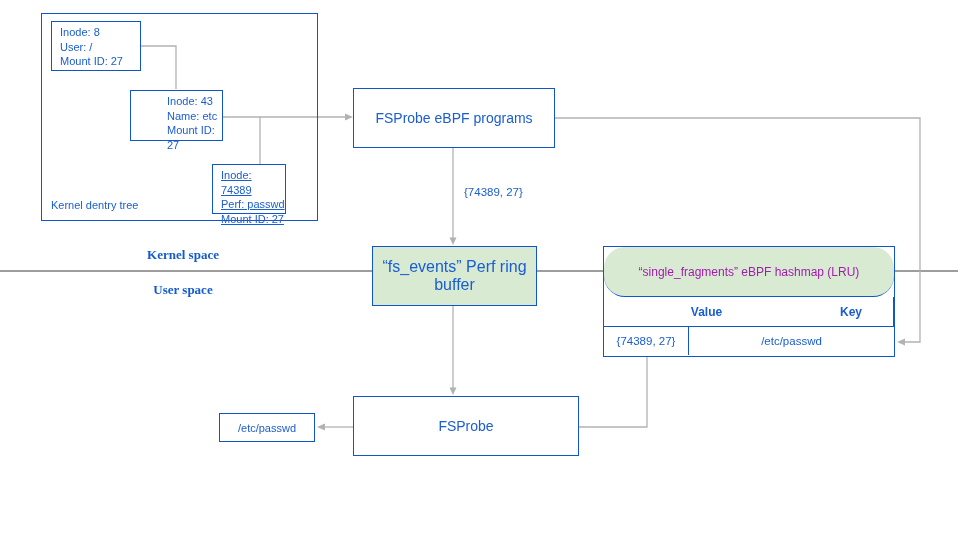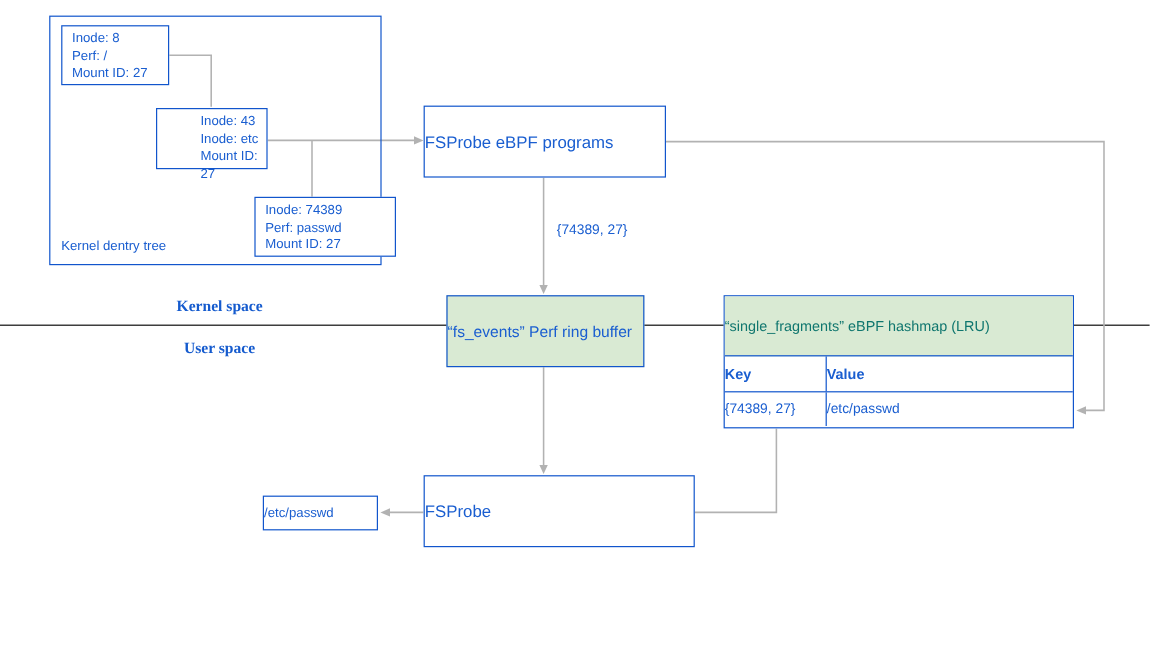--- a/index.html
+++ b/index.html
@@ -7,34 +7,34 @@
     position:relative; width:960px; height:540px; background:#ffffff;
     font-family:"Liberation Sans", sans-serif; overflow:hidden;
   }
   .canvas svg.connectors { position:absolute; left:0; top:0; width:960px; height:540px; }
   .box {
     position:absolute; box-sizing:border-box;
     border:1.5px solid #1155cc; color:#1a5ed0; background:#ffffff;
   }
   .box.transparent { background:transparent; }
   .box.green { background:#d9ead3; }
-  .center { display:flex; align-items:center; text-align:center; }
+  .center { display:flex; align-items:center; justify-content:center; text-align:center; }
   .node { font-size:11px; line-height:14.5px; padding:3px 0 0 8px; color:#1a5ed0; }
   .tree-label { position:absolute; left:51px; top:199px; font-size:11px; color:#1a5ed0;text-align:right; }
   .big-label { font-size:14px; }
-  .mid-label { font-size:13px; }
+  .mid-label { font-size:16px; }
   .space-label {
     position:absolute; left:112px; width:142px; text-align:center;
     font-size:13px; font-weight:bold; color:#155bce;font-family:Liberation Serif, serif;
   }
   .edge-label { position:absolute; left:464px; top:186px; font-size:11.5px; color:#1a5ed0; }
   .hashmap { position:absolute; left:603px; top:246px; width:292px; height:111px;
              box-sizing:border-box; border:1.5px solid #1155cc; background:#ffffff; }
   .hm-title { box-sizing:border-box; height:50px; background:#d9ead3;
-              border-bottom:1.5px solid #1155cc; font-size:12px; color:#0f766e; }
+              border-bottom:1.5px solid #1155cc; font-size:12px; color:#a21caf;border-radius:21px; }
   .hm-row { display:flex; box-sizing:border-box; height:30px; }
   .hm-row.head { border-bottom:1.5px solid #1155cc; font-weight:bold; font-size:12px; }
   .hm-row.data { height:28px; font-size:11.5px; }
   .hm-cell { box-sizing:border-box; color:#1a5ed0; }
   .hm-key { width:85px; border-right:1.5px solid #1155cc; }
   .hm-val { flex:1; }
 </style>
 </head>
 <body>
 
@@ -63,31 +63,31 @@
 
     <polyline points="353,427 325,427" fill="none" stroke="#b2b2b2" stroke-width="1.3"></polyline>
     <polygon points="317,427 325,423.5 325,430.5" fill="#b2b2b2"></polygon>
   </svg>
 
   <div class="box transparent" style="left:41px; top:13px; width:277px; height:208px;"></div>
   <div class="tree-label">Kernel dentry tree</div>
 
   <div class="box node" style="left:51px; top:21px; width:90px; height:50px;">
     <div>Inode: 8</div>
-    <div>Perf: /</div>
+    <div>User: /</div>
     <div>Mount ID: 27</div>
   </div>
 
   <div class="box node" style="left:130px; top:90px; width:93px; height:51px;padding-left:36px;">
     <div>Inode: 43</div>
-    <div>Inode: etc</div>
+    <div>Name: etc</div>
     <div>Mount ID: 27</div>
   </div>
 
-  <div class="box node" style="left:212px; top:164px; width:118px; height:50px;">
+  <div class="box node" style="left:212px; top:164px; width:74px; height:50px;text-decoration:underline;">
     <div>Inode: 74389</div>
     <div>Perf: passwd</div>
     <div>Mount ID: 27</div>
   </div>
 
   <div class="box center big-label" style="left:353px; top:88px; width:202px; height:60px;">
     <span>FSProbe eBPF programs</span>
   </div>
 
   <div class="edge-label">{74389, 27}</div>
@@ -95,22 +95,22 @@
   <div class="space-label" style="top:247px;">Kernel space</div>
   <div class="space-label" style="top:282px;">User space</div>
 
   <div class="box green center mid-label" style="left:372px; top:246px; width:165px; height:60px;">
     <span>“fs_events” Perf ring buffer</span>
   </div>
 
   <div class="hashmap">
     <div class="hm-title center">“single_fragments” eBPF hashmap (LRU)</div>
     <div class="hm-row head">
+      <div class="hm-cell hm-val center">Value</div>
       <div class="hm-cell hm-key center">Key</div>
-      <div class="hm-cell hm-val center">Value</div>
     </div>
     <div class="hm-row data">
       <div class="hm-cell hm-key center">{74389, 27}</div>
       <div class="hm-cell hm-val center">/etc/passwd</div>
     </div>
   </div>
 
   <div class="box center big-label" style="left:353px; top:396px; width:226px; height:60px;">
     <span>FSProbe</span>
   </div>

